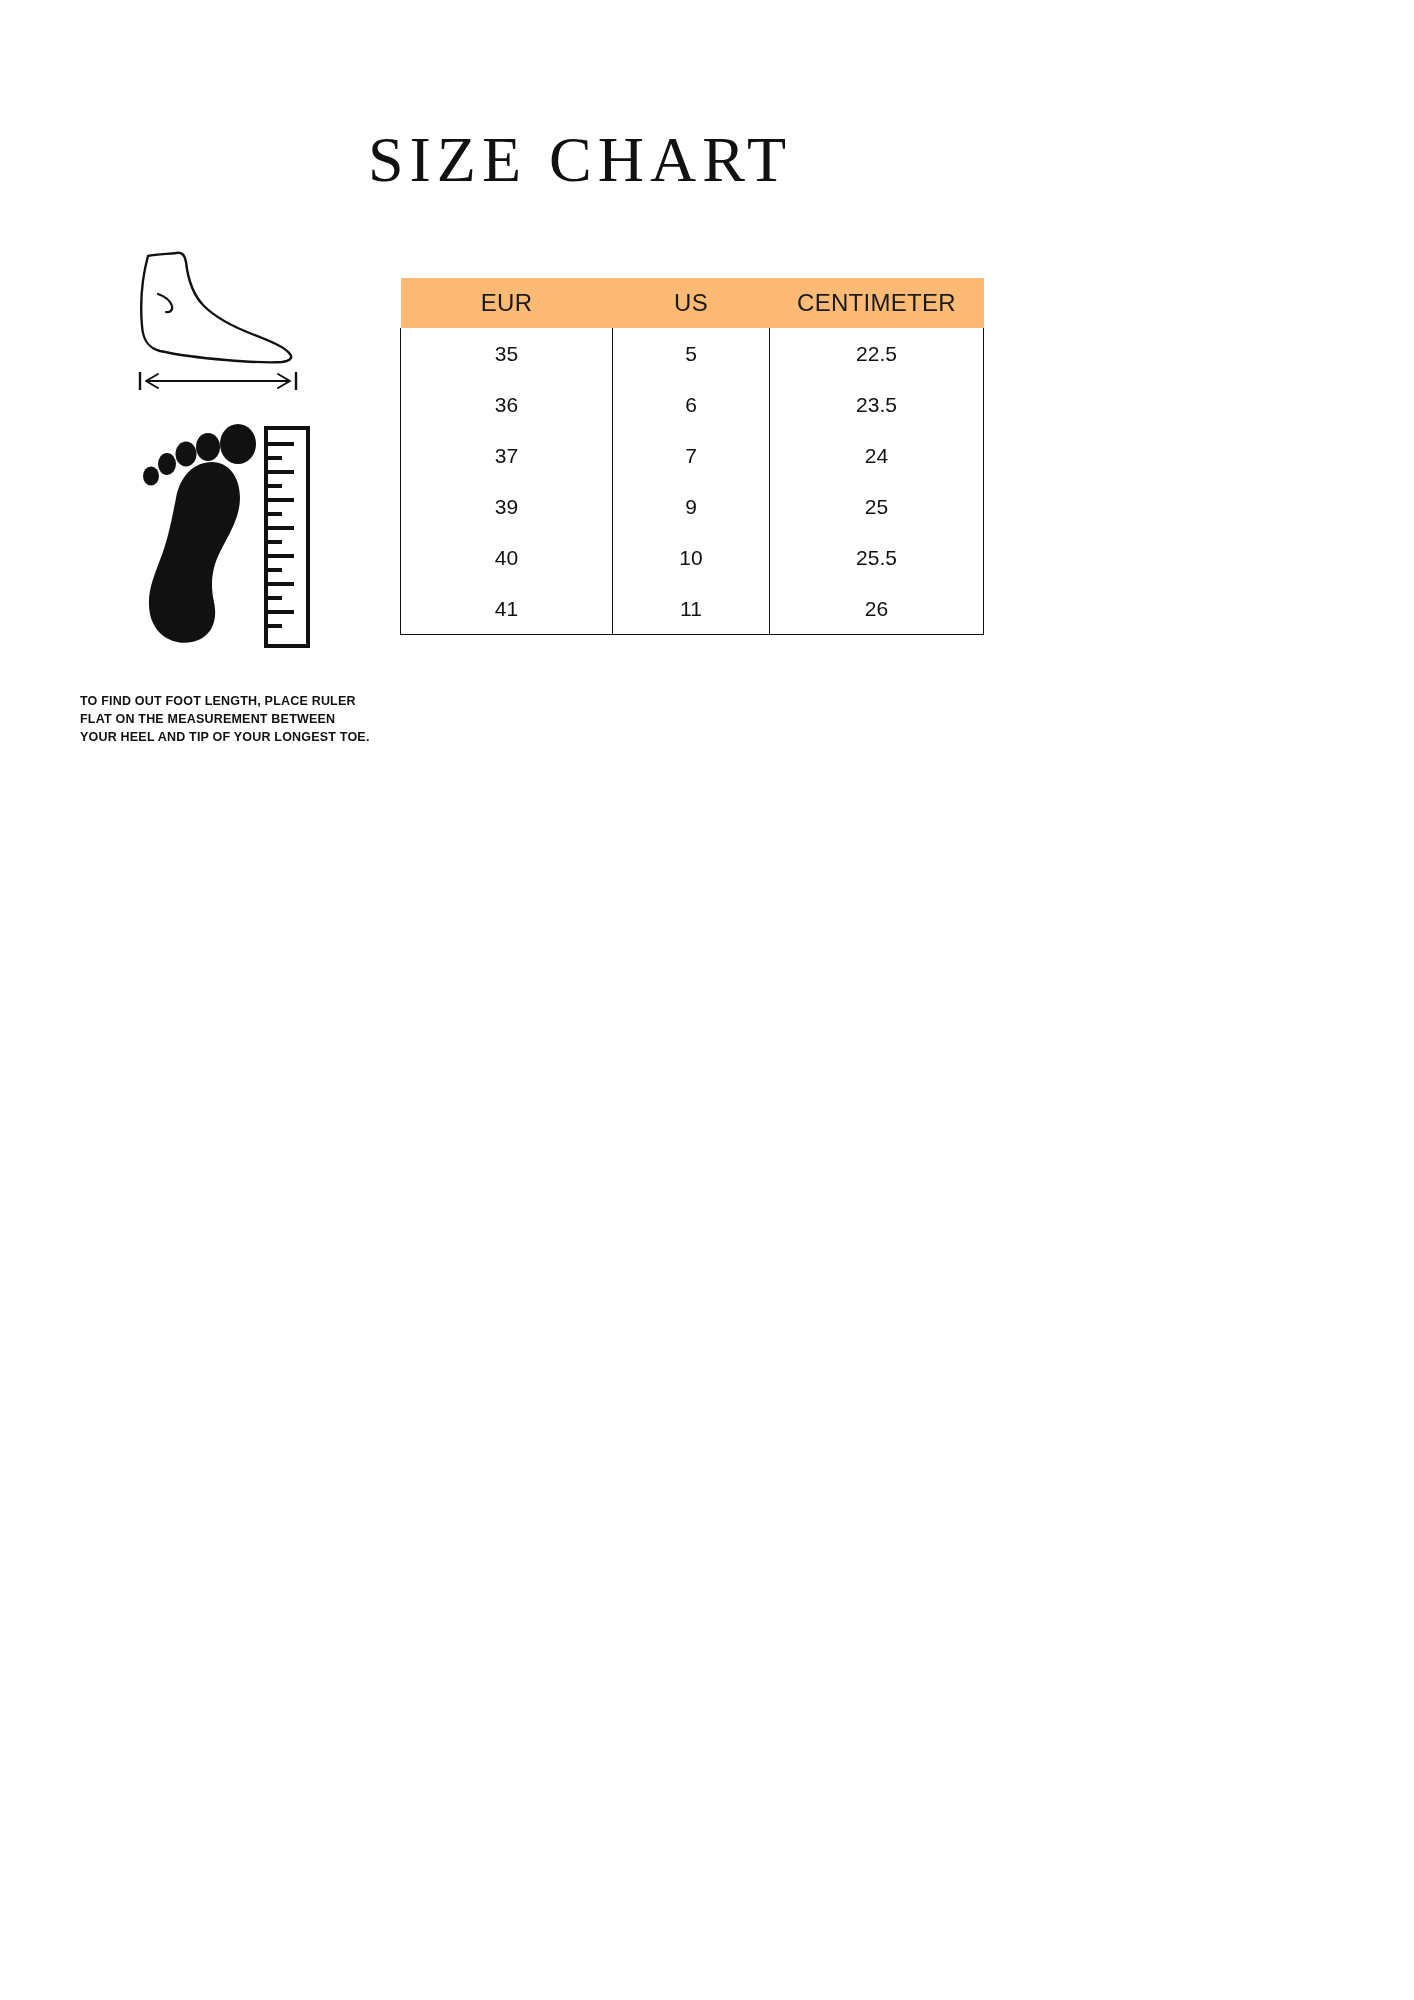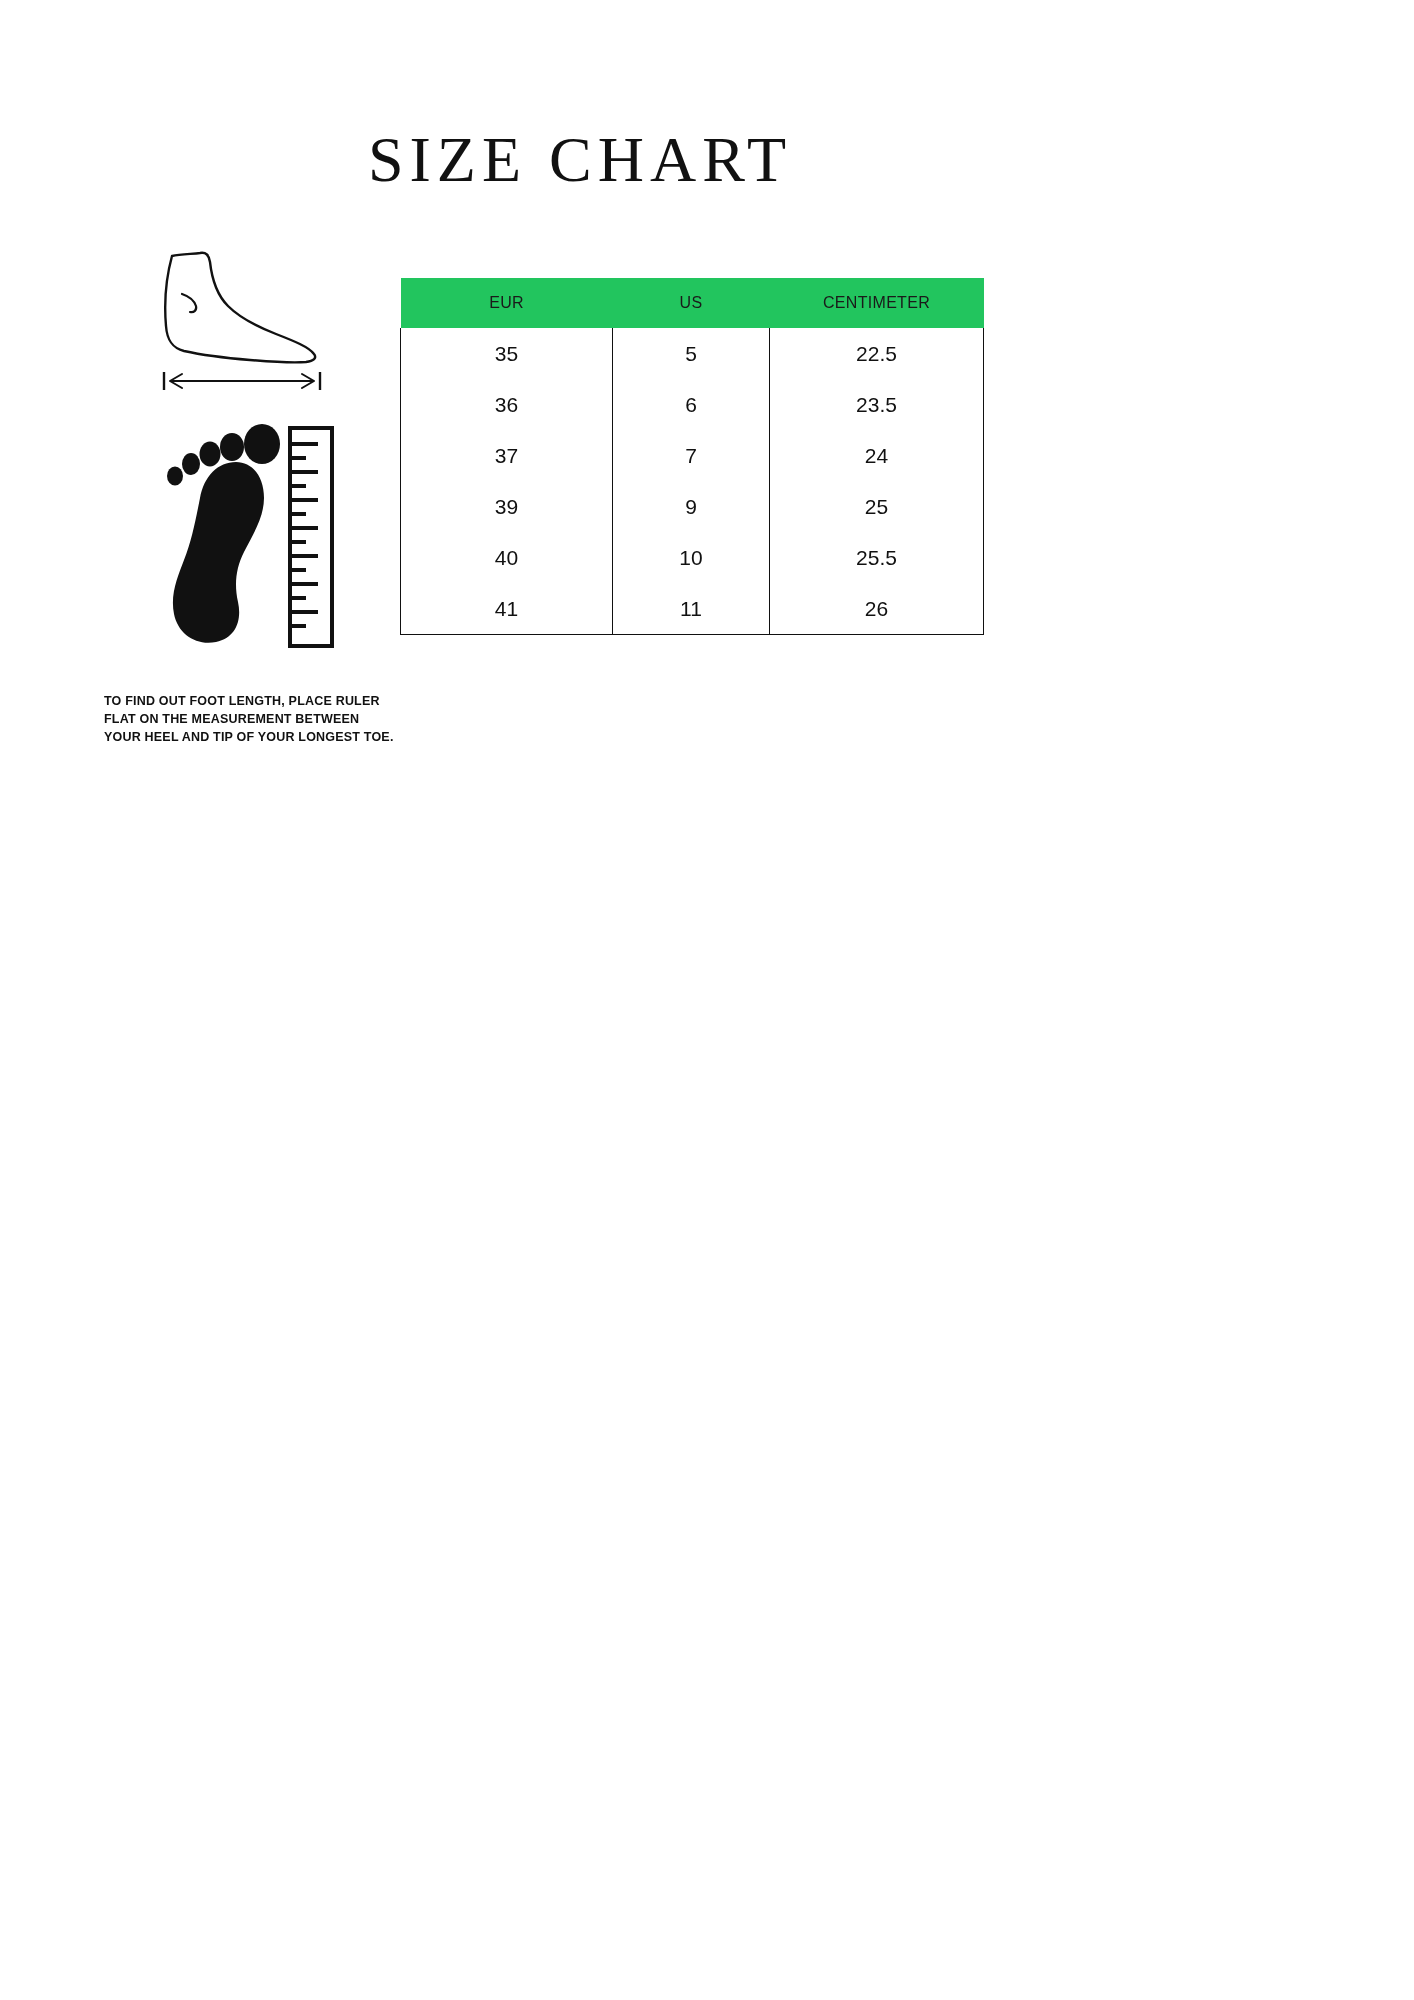--- a/index.html
+++ b/index.html
@@ -27,21 +27,21 @@
     font-size: 64px;
     letter-spacing: 6px;
     font-weight: 400;
     color: #111111;
     line-height: 1;
   }
 
   
   .illustration-col {
     position: absolute;
-    left: 104px;
+    left: 80px;
     top: 248px;
     width: 290px;
   }
   .side-foot {
     width: 180px;
     height: 150px;
     margin-left: 50px;
   }
   .footprint-ruler {
     width: 220px;
@@ -64,24 +64,24 @@
   
   .size-table {
     position: absolute;
     left: 400px;
     top: 278px;
     width: 583px;
     border-collapse: collapse;
     table-layout: fixed;
   }
   .size-table th {
-    background: #22c55e;
+    background: #fdba74;
     color: #1a1a1a;
     font-weight: 400;
-    font-size: 16px;
+    font-size: 24px;
     height: 48px;
     border: none;
     letter-spacing: 0.3px;
   }
   .size-table td {
     text-align: center;
     font-size: 21px;
     height: 49px;
     border-left: 1.4px solid #111111;
     border-right: 1.4px solid #111111;

